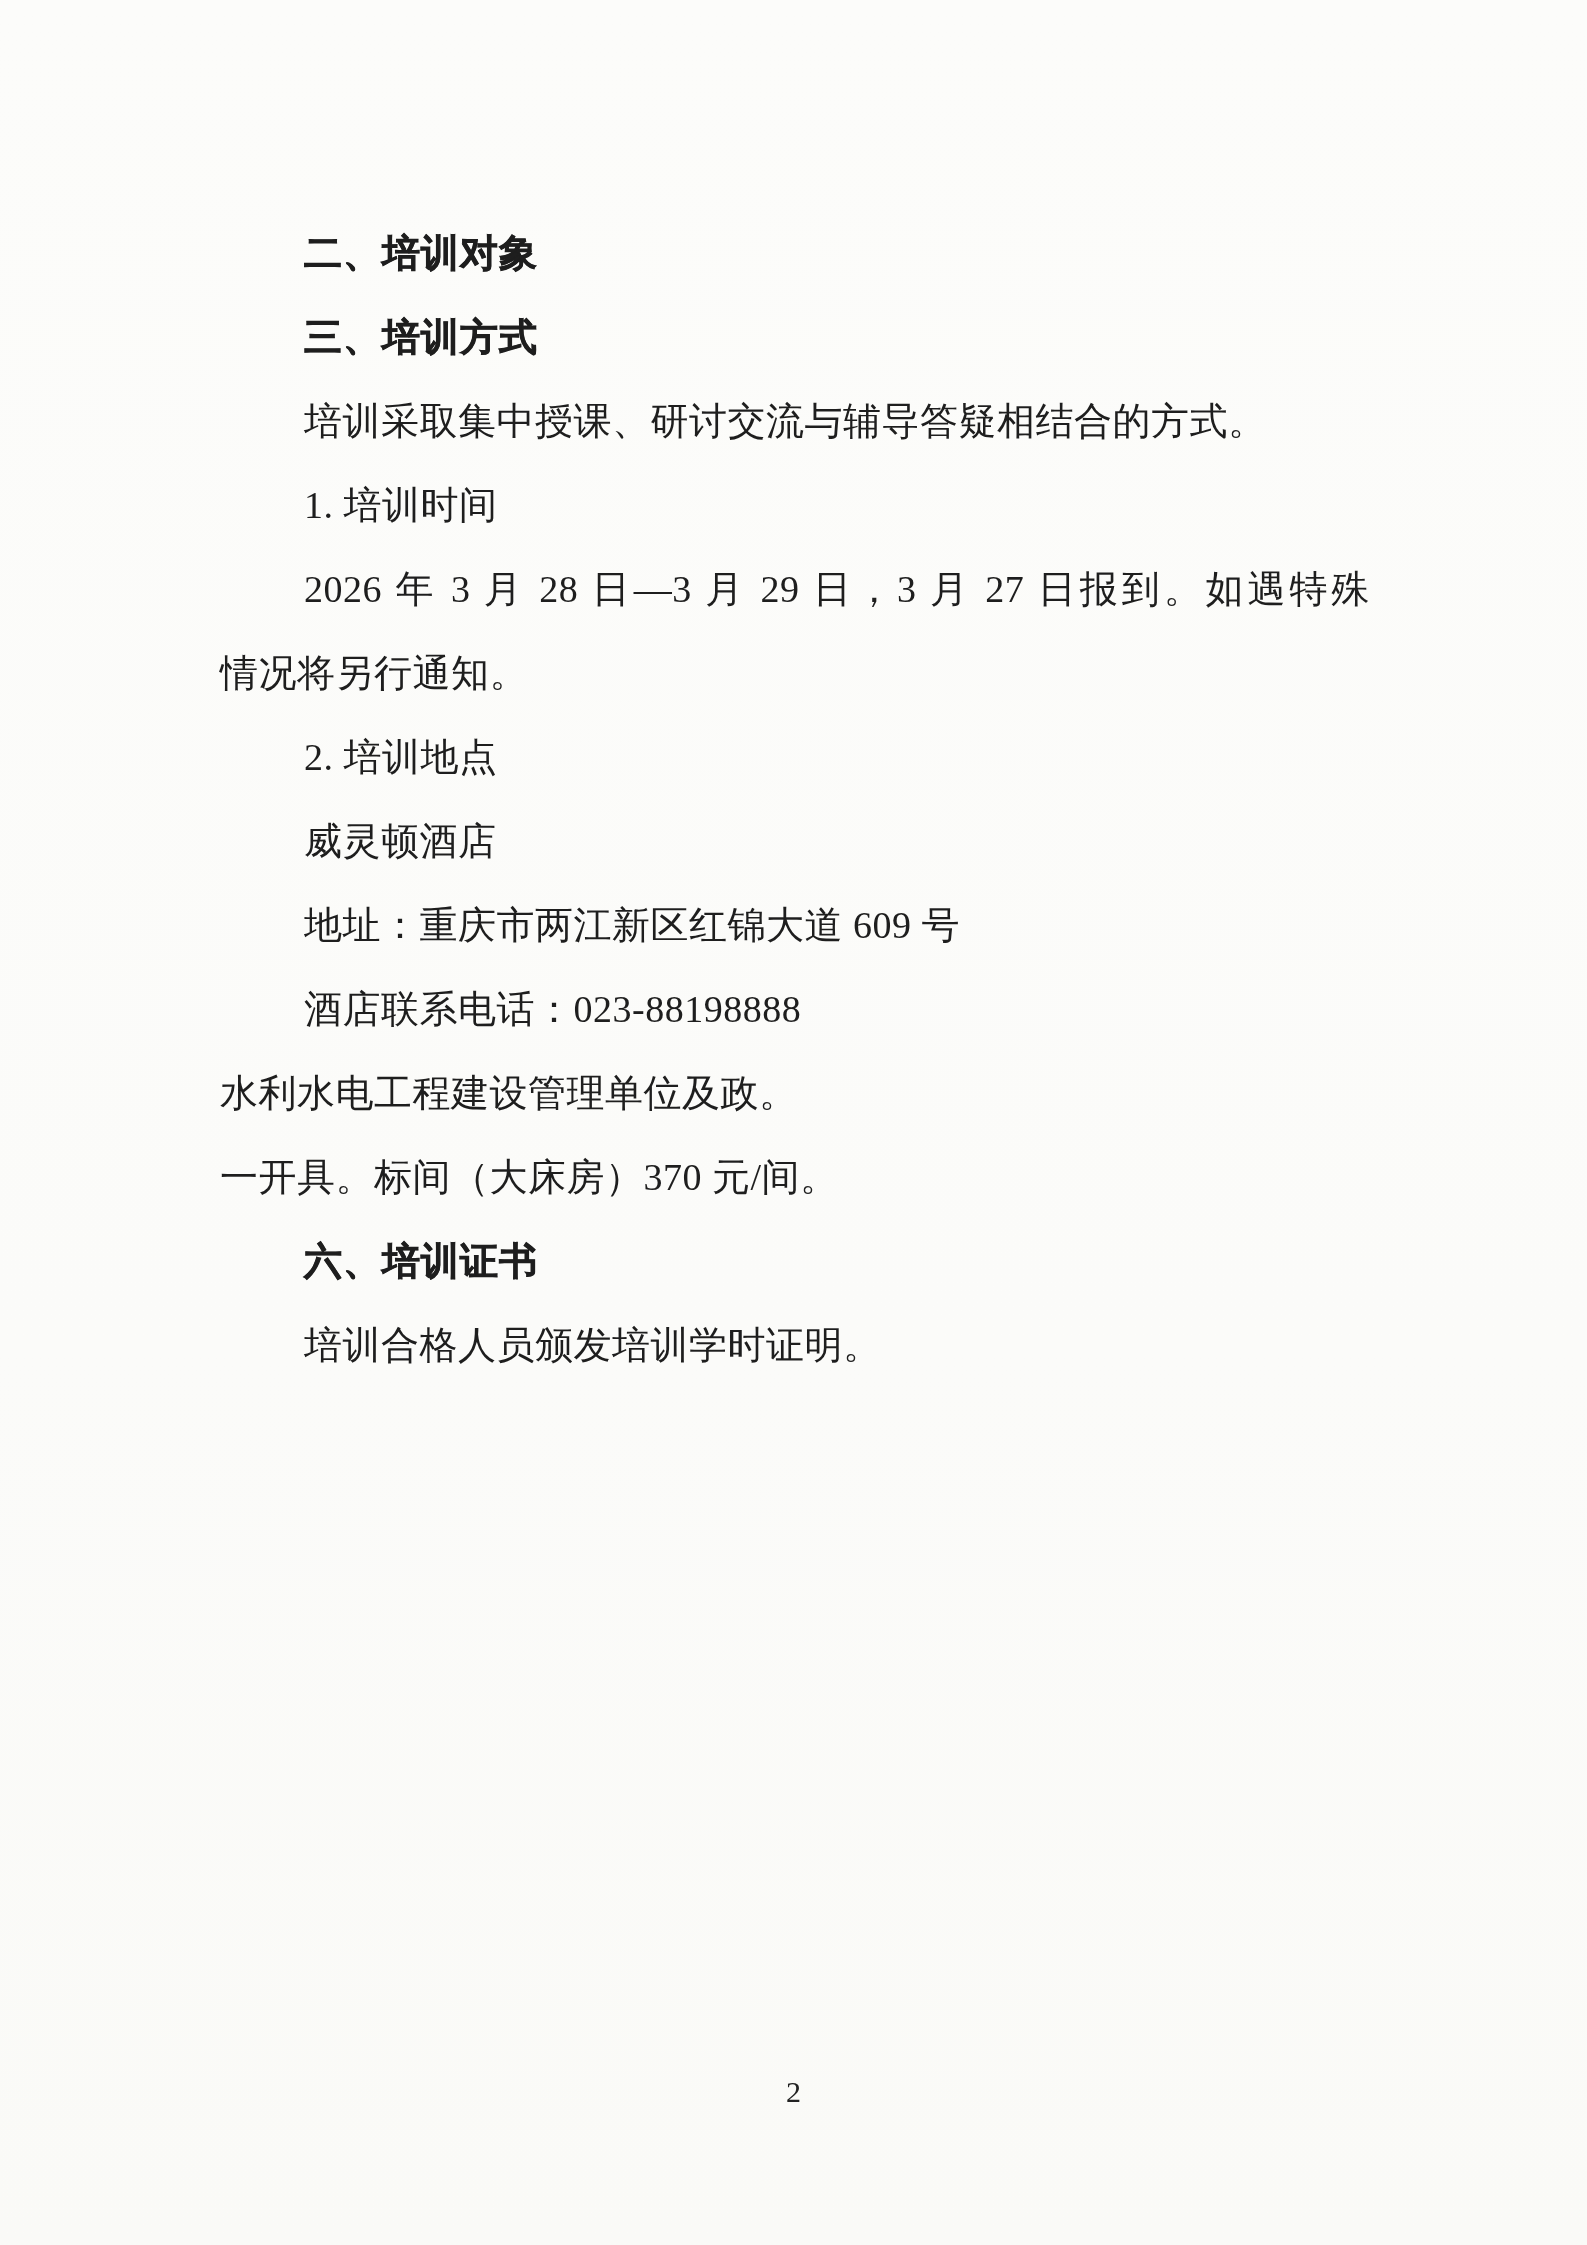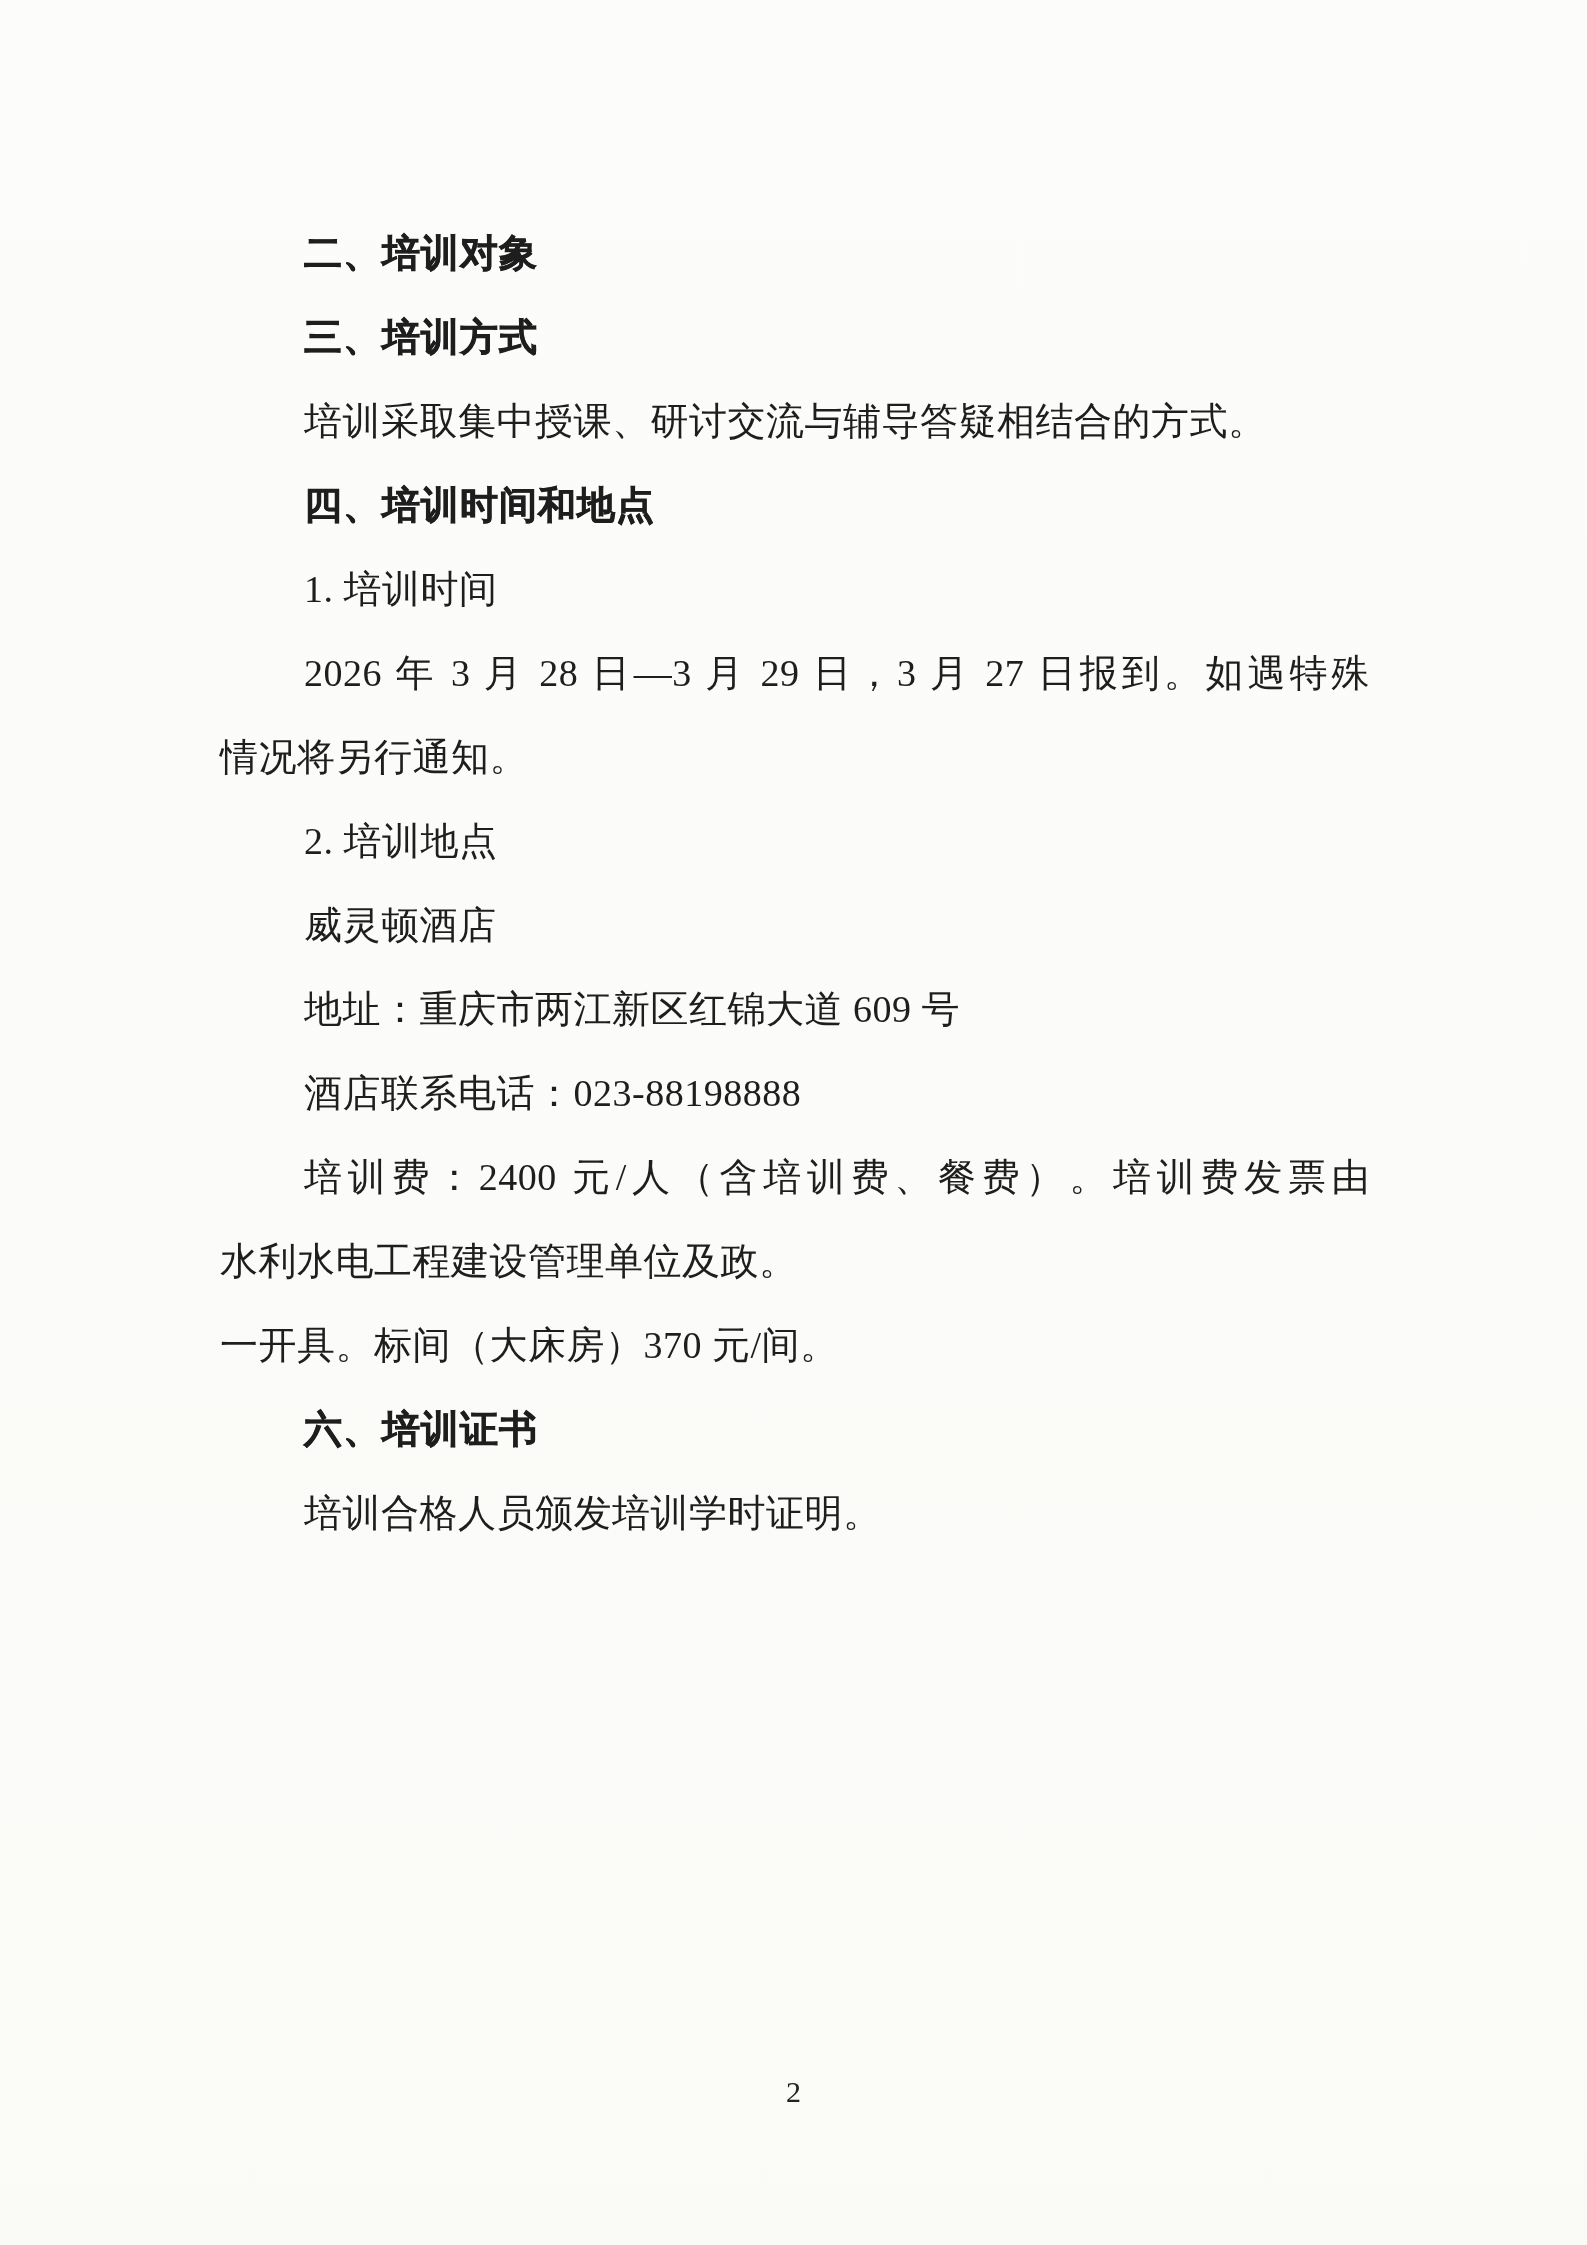--- a/index.html
+++ b/index.html
@@ -59,28 +59,26 @@
   }
 </style>
 </head>
 <body>
 
 <div class="page">
   <div class="content">
       <div class="line heading indent">二、培训对象</div>
       <div class="line heading indent">三、培训方式</div>
       <div class="line body indent">培训采取集中授课、研讨交流与辅导答疑相结合的方式。</div>
-      <div class="line heading indent">四、培训时间和地点</div>
       <div class="line body indent">1. 培训时间</div>
       <div class="line body indent fill">2026 年 3 月 28 日—3 月 29 日，3 月 27 日报到。如遇特殊</div>
       <div class="line body">情况将另行通知。</div>
       <div class="line body indent">2. 培训地点</div>
       <div class="line body indent">威灵顿酒店</div>
       <div class="line body indent">地址：重庆市两江新区红锦大道 609 号</div>
       <div class="line body indent">酒店联系电话：023-88198888</div>
-      <div class="line body indent fill">培训费：2400 元/人（含培训费、餐费）。培训费发票由</div>
       <div class="line body">水利水电工程建设管理单位及政。</div>
       <div class="line body">一开具。标间（大床房）370 元/间。</div>
       <div class="line heading indent">六、培训证书</div>
       <div class="line body indent">培训合格人员颁发培训学时证明。</div>
     </div>
   <div class="footer">2</div>
 </div>
 
 </body></html>

